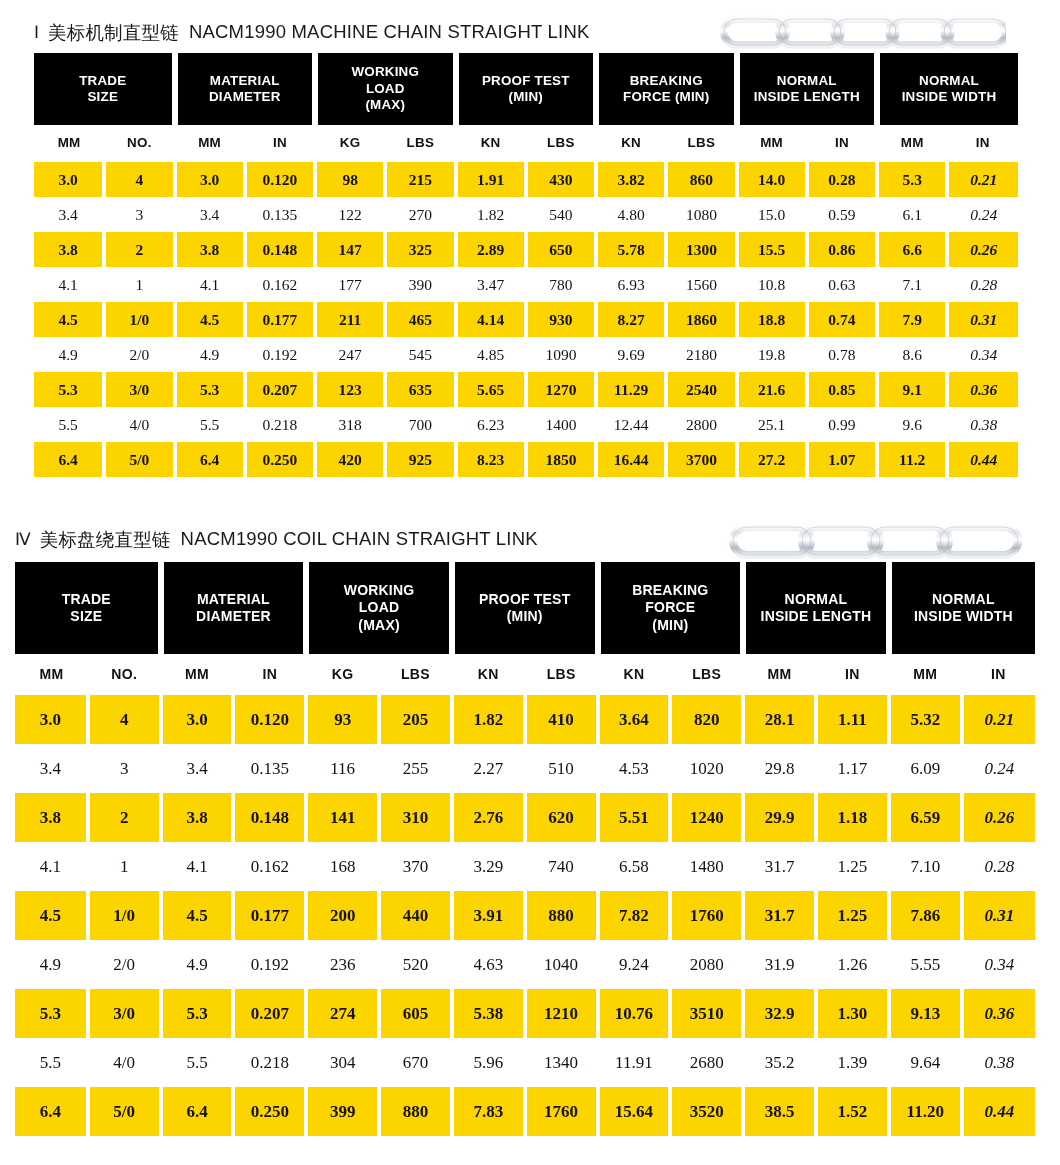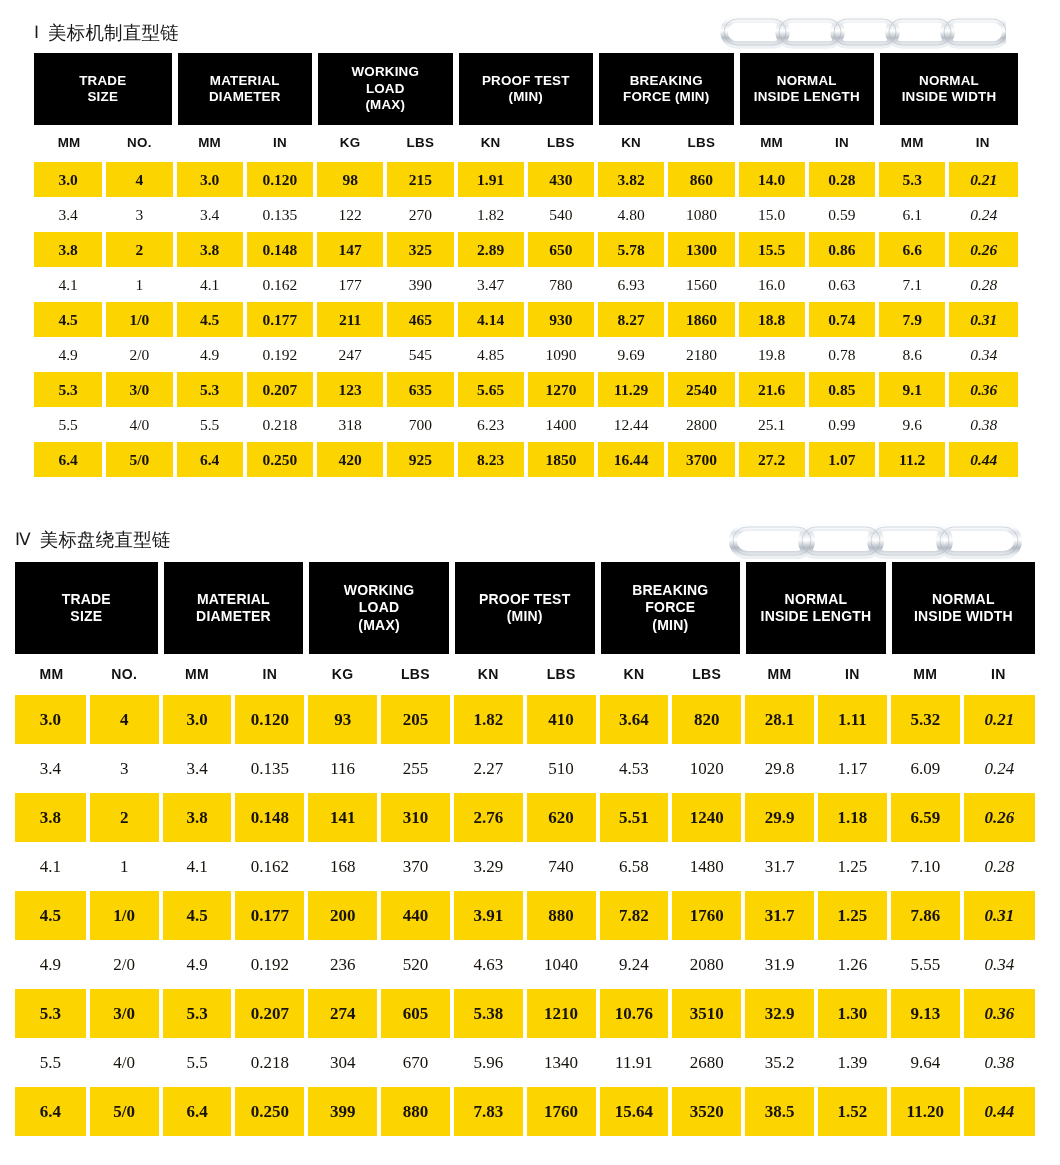--- a/index.html
+++ b/index.html
@@ -96,20 +96,21 @@
 </style>
 </head>
 <body>
 
 <div class="page">
 
   <div class="section" id="table1-block">
     <div class="title-row">
       <span class="title-roman">Ⅰ</span>
       <span class="title-cn">美标机制直型链</span>
+      <span class="title-en">NACM1990 MACHINE CHAIN STRAIGHT LINK</span>
     </div>
     <div class="chain-wrap">
       <svg class="chain-svg" width="290" height="48" viewBox="0 0 290 48" aria-hidden="true">
         <defs>
           <linearGradient id="mtl1" x1="0" y1="0" x2="0" y2="1">
             <stop offset="0%" stop-color="#fdfdfe"></stop>
             <stop offset="22%" stop-color="#e3e7ec"></stop>
             <stop offset="45%" stop-color="#ffffff"></stop>
             <stop offset="72%" stop-color="#b9c0c8"></stop>
             <stop offset="100%" stop-color="#eef1f4"></stop>
@@ -239,21 +240,21 @@
             <td class="data-cell">4.1</td>
             <td class="data-cell">1</td>
             <td class="data-cell">4.1</td>
             <td class="data-cell">0.162</td>
             <td class="data-cell">177</td>
             <td class="data-cell">390</td>
             <td class="data-cell">3.47</td>
             <td class="data-cell">780</td>
             <td class="data-cell">6.93</td>
             <td class="data-cell">1560</td>
-            <td class="data-cell">16.0</td>
+            <td class="data-cell">10.8</td>
             <td class="data-cell">0.63</td>
             <td class="data-cell">7.1</td>
             <td class="data-cell">0.28</td>
           </tr>
           <tr class="rowY">
             <td class="data-cell">4.5</td>
             <td class="data-cell">1/0</td>
             <td class="data-cell">4.5</td>
             <td class="data-cell">0.177</td>
             <td class="data-cell">211</td>
@@ -332,20 +333,21 @@
             <td class="data-cell">0.44</td>
           </tr>
         </tbody>
     </table>
   </div>
 
   <div class="section" id="table2-block">
     <div class="title-row">
       <span class="title-roman">Ⅳ</span>
       <span class="title-cn">美标盘绕直型链</span>
+      <span class="title-en">NACM1990 COIL CHAIN STRAIGHT LINK</span>
     </div>
     <div class="chain-wrap">
       <svg class="chain-svg" width="300" height="50" viewBox="0 0 300 50" aria-hidden="true">
         <defs>
           <linearGradient id="mtl2" x1="0" y1="0" x2="0" y2="1">
             <stop offset="0%" stop-color="#fcfdfe"></stop>
             <stop offset="20%" stop-color="#dfe4ea"></stop>
             <stop offset="46%" stop-color="#ffffff"></stop>
             <stop offset="74%" stop-color="#b4bcc5"></stop>
             <stop offset="100%" stop-color="#edf0f3"></stop>

